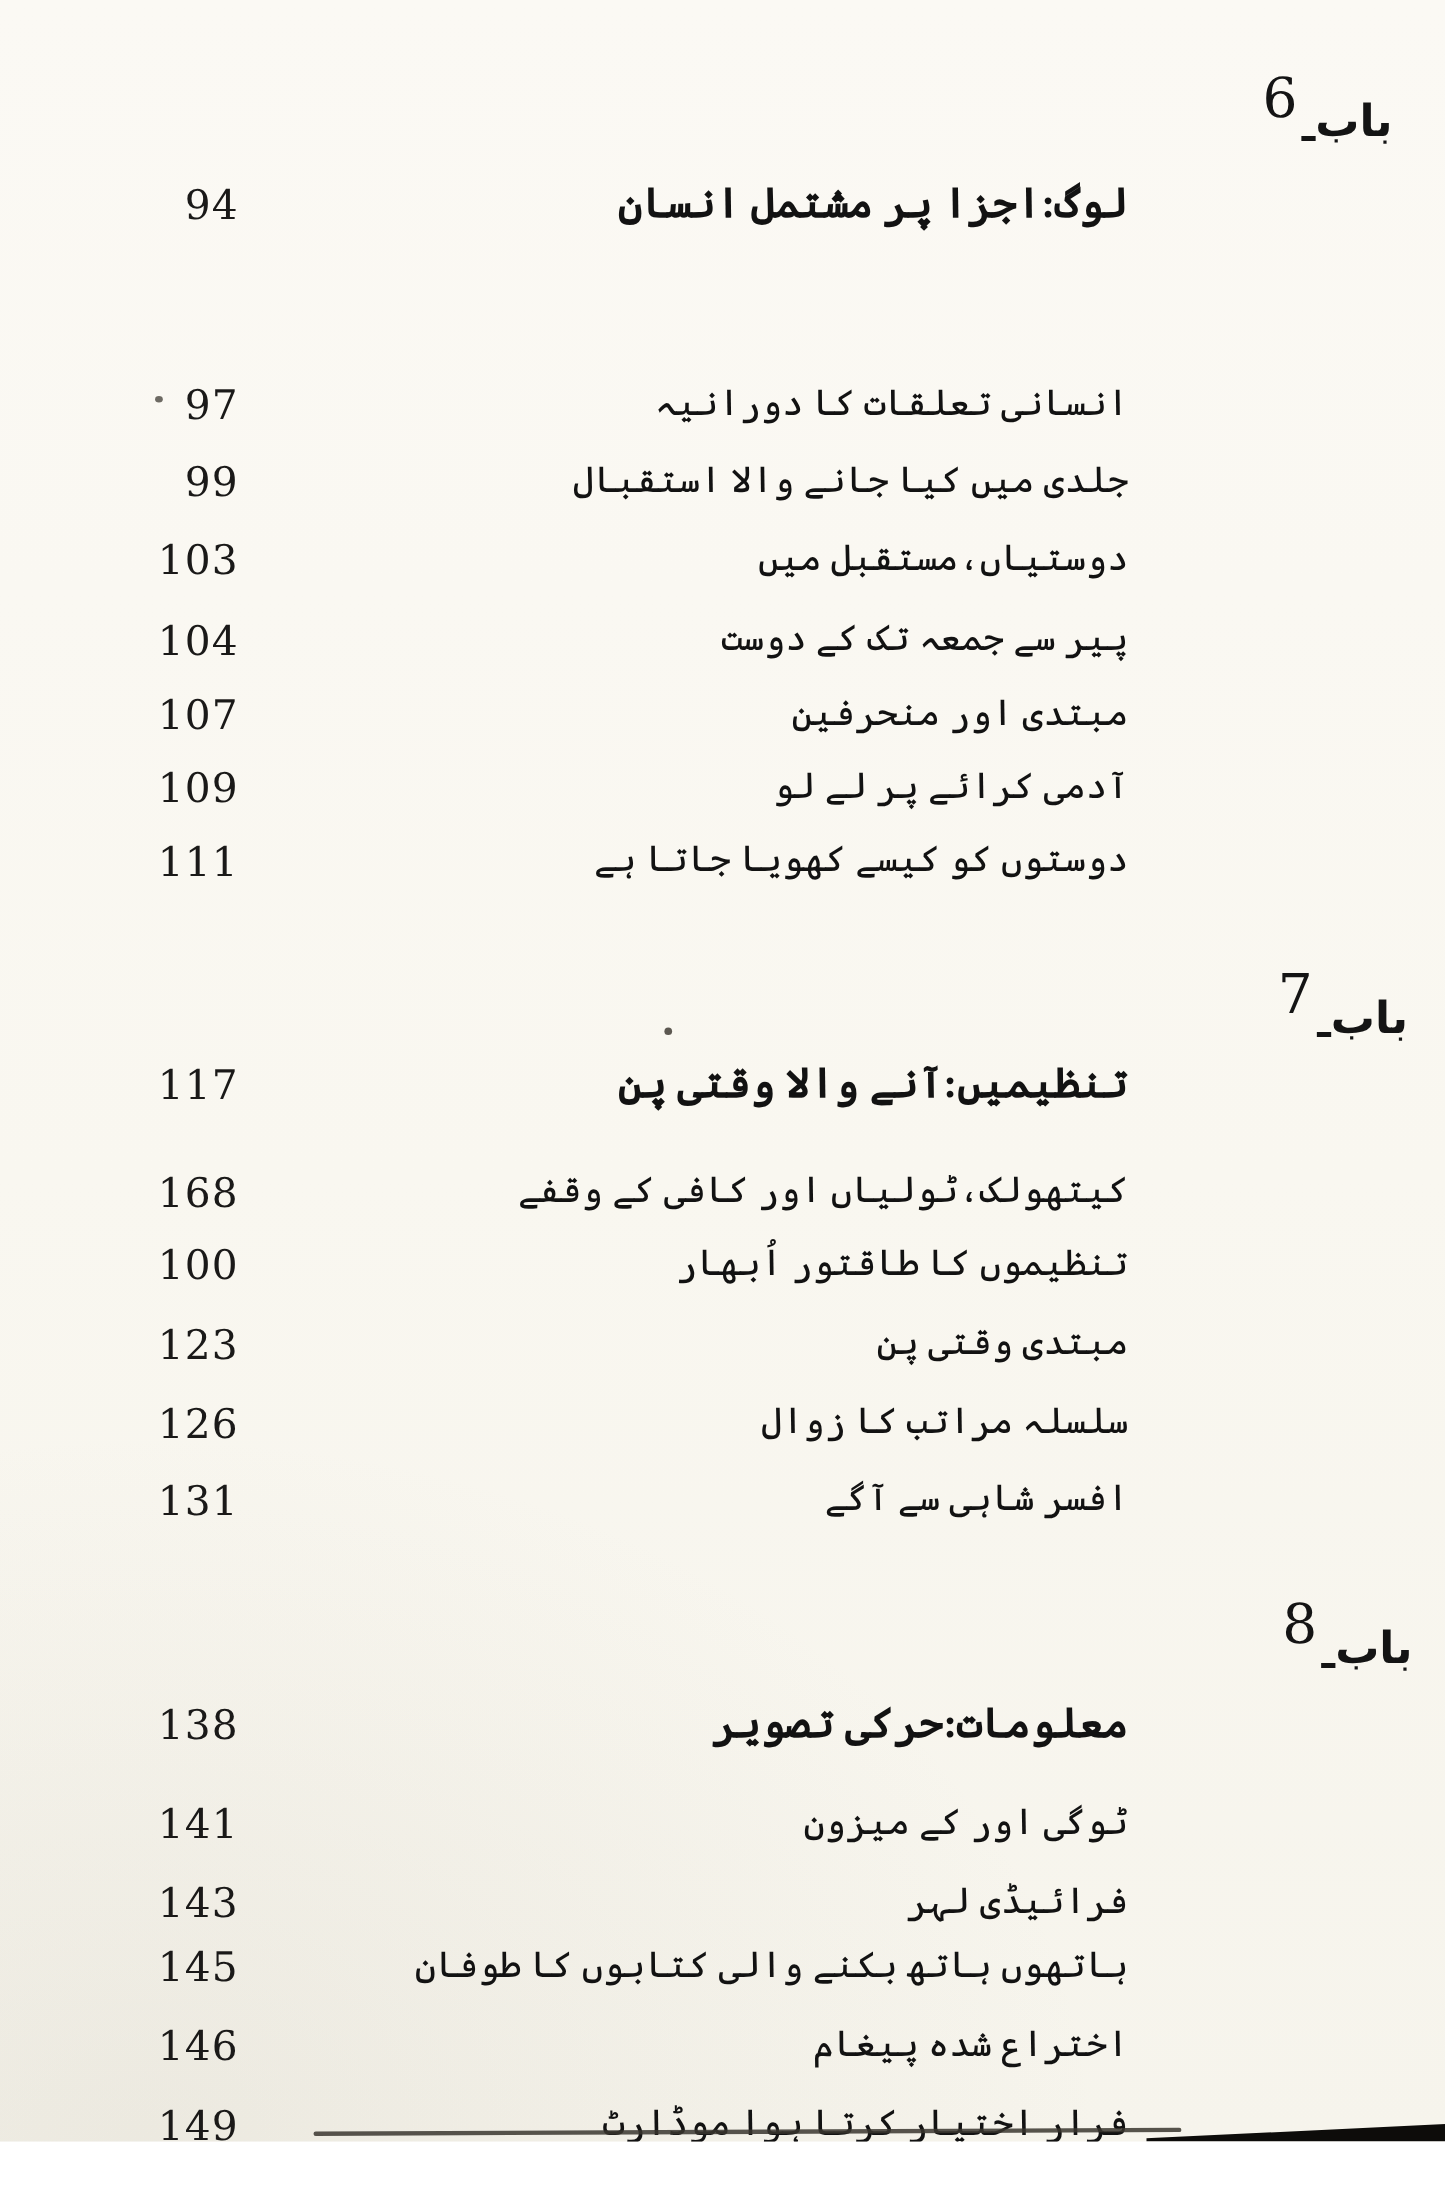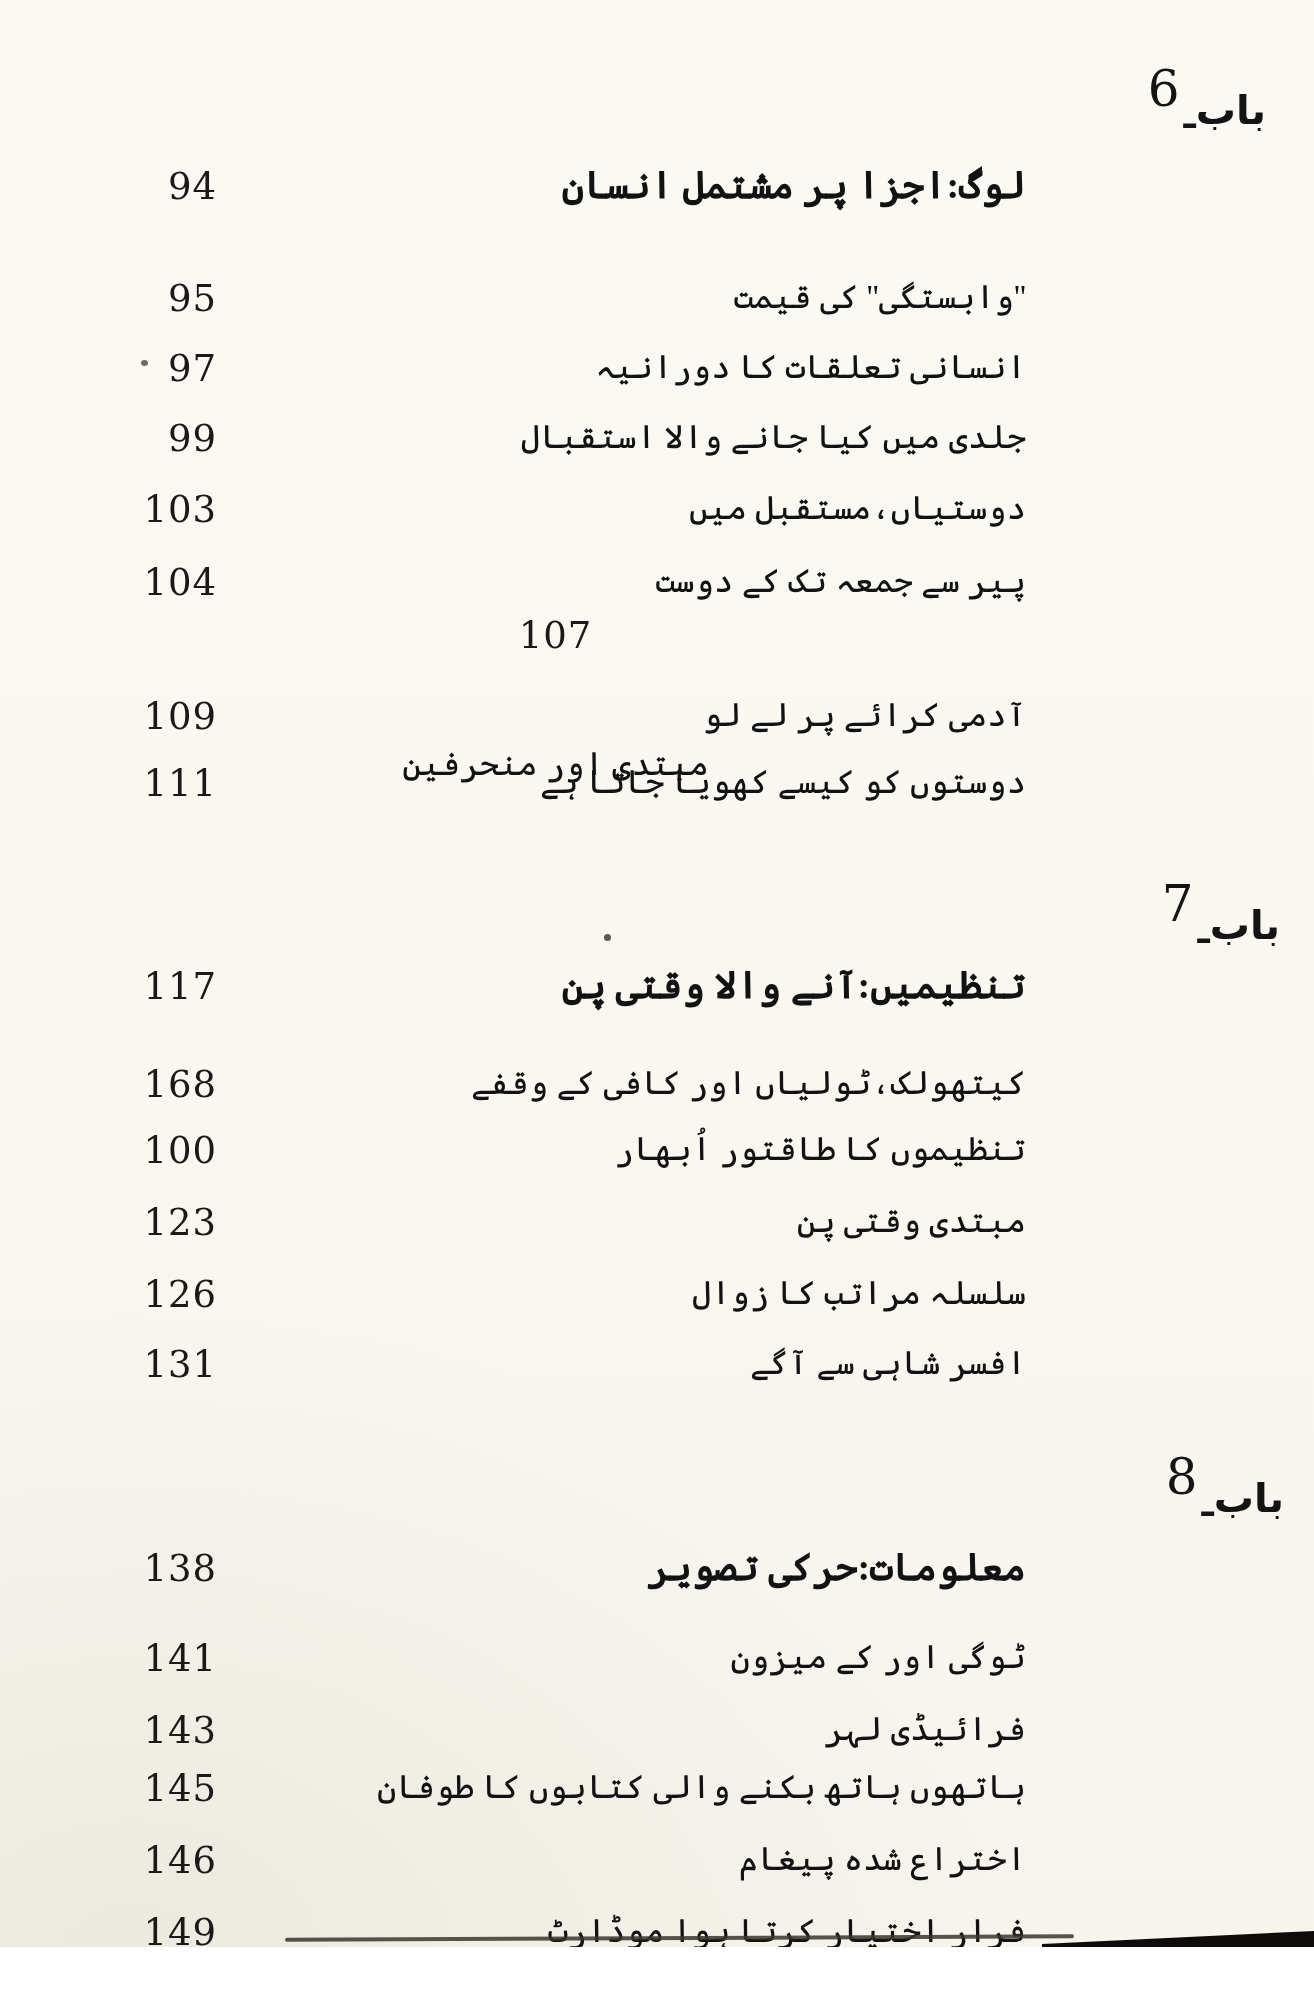--- a/index.html
+++ b/index.html
@@ -116,41 +116,37 @@
 <div class="page">
 
   <div class="chapter-heading" style="top:78px; right:48px;" dir="rtl">
     <span class="ch-word">باب</span><span class="ch-dash">ـ</span><span class="ch-num">6</span>
   </div>
 
   <div class="row" style="top:150px;">
     <span class="pg">94</span>
     <span class="ttl main" dir="rtl">لوگ:اجزا پر مشتمل انسان</span>
   </div>
-  <div class="row" style="top:262px;">
-    <span class="pg">95</span>
-    <span class="ttl" dir="rtl">''وابستگی'' کی قیمت</span>
-  </div>
   <div class="row" style="top:332px;">
     <span class="pg">97</span>
     <span class="ttl" dir="rtl">انسانی تعلقات کا دورانیہ</span>
   </div>
   <div class="row" style="top:402px;">
     <span class="pg">99</span>
     <span class="ttl" dir="rtl">جلدی میں کیا جانے والا استقبال</span>
   </div>
   <div class="row" style="top:473px;">
     <span class="pg">103</span>
     <span class="ttl" dir="rtl">دوستیاں،مستقبل میں</span>
   </div>
   <div class="row" style="top:546px;">
     <span class="pg">104</span>
     <span class="ttl" dir="rtl">پیر سے جمعہ تک کے دوست</span>
   </div>
-  <div class="row" style="top:614px;flex-direction:column;">
+  <div class="row" style="top:614px;">
     <span class="pg">107</span>
     <span class="ttl" dir="rtl">مبتدی اور منحرفین</span>
   </div>
   <div class="row" style="top:680px;">
     <span class="pg">109</span>
     <span class="ttl" dir="rtl">آدمی کرائے پر لے لو</span>
   </div>
   <div class="row" style="top:747px;">
     <span class="pg">111</span>
     <span class="ttl" dir="rtl">دوستوں کو کیسے کھویا جاتا ہے</span>

